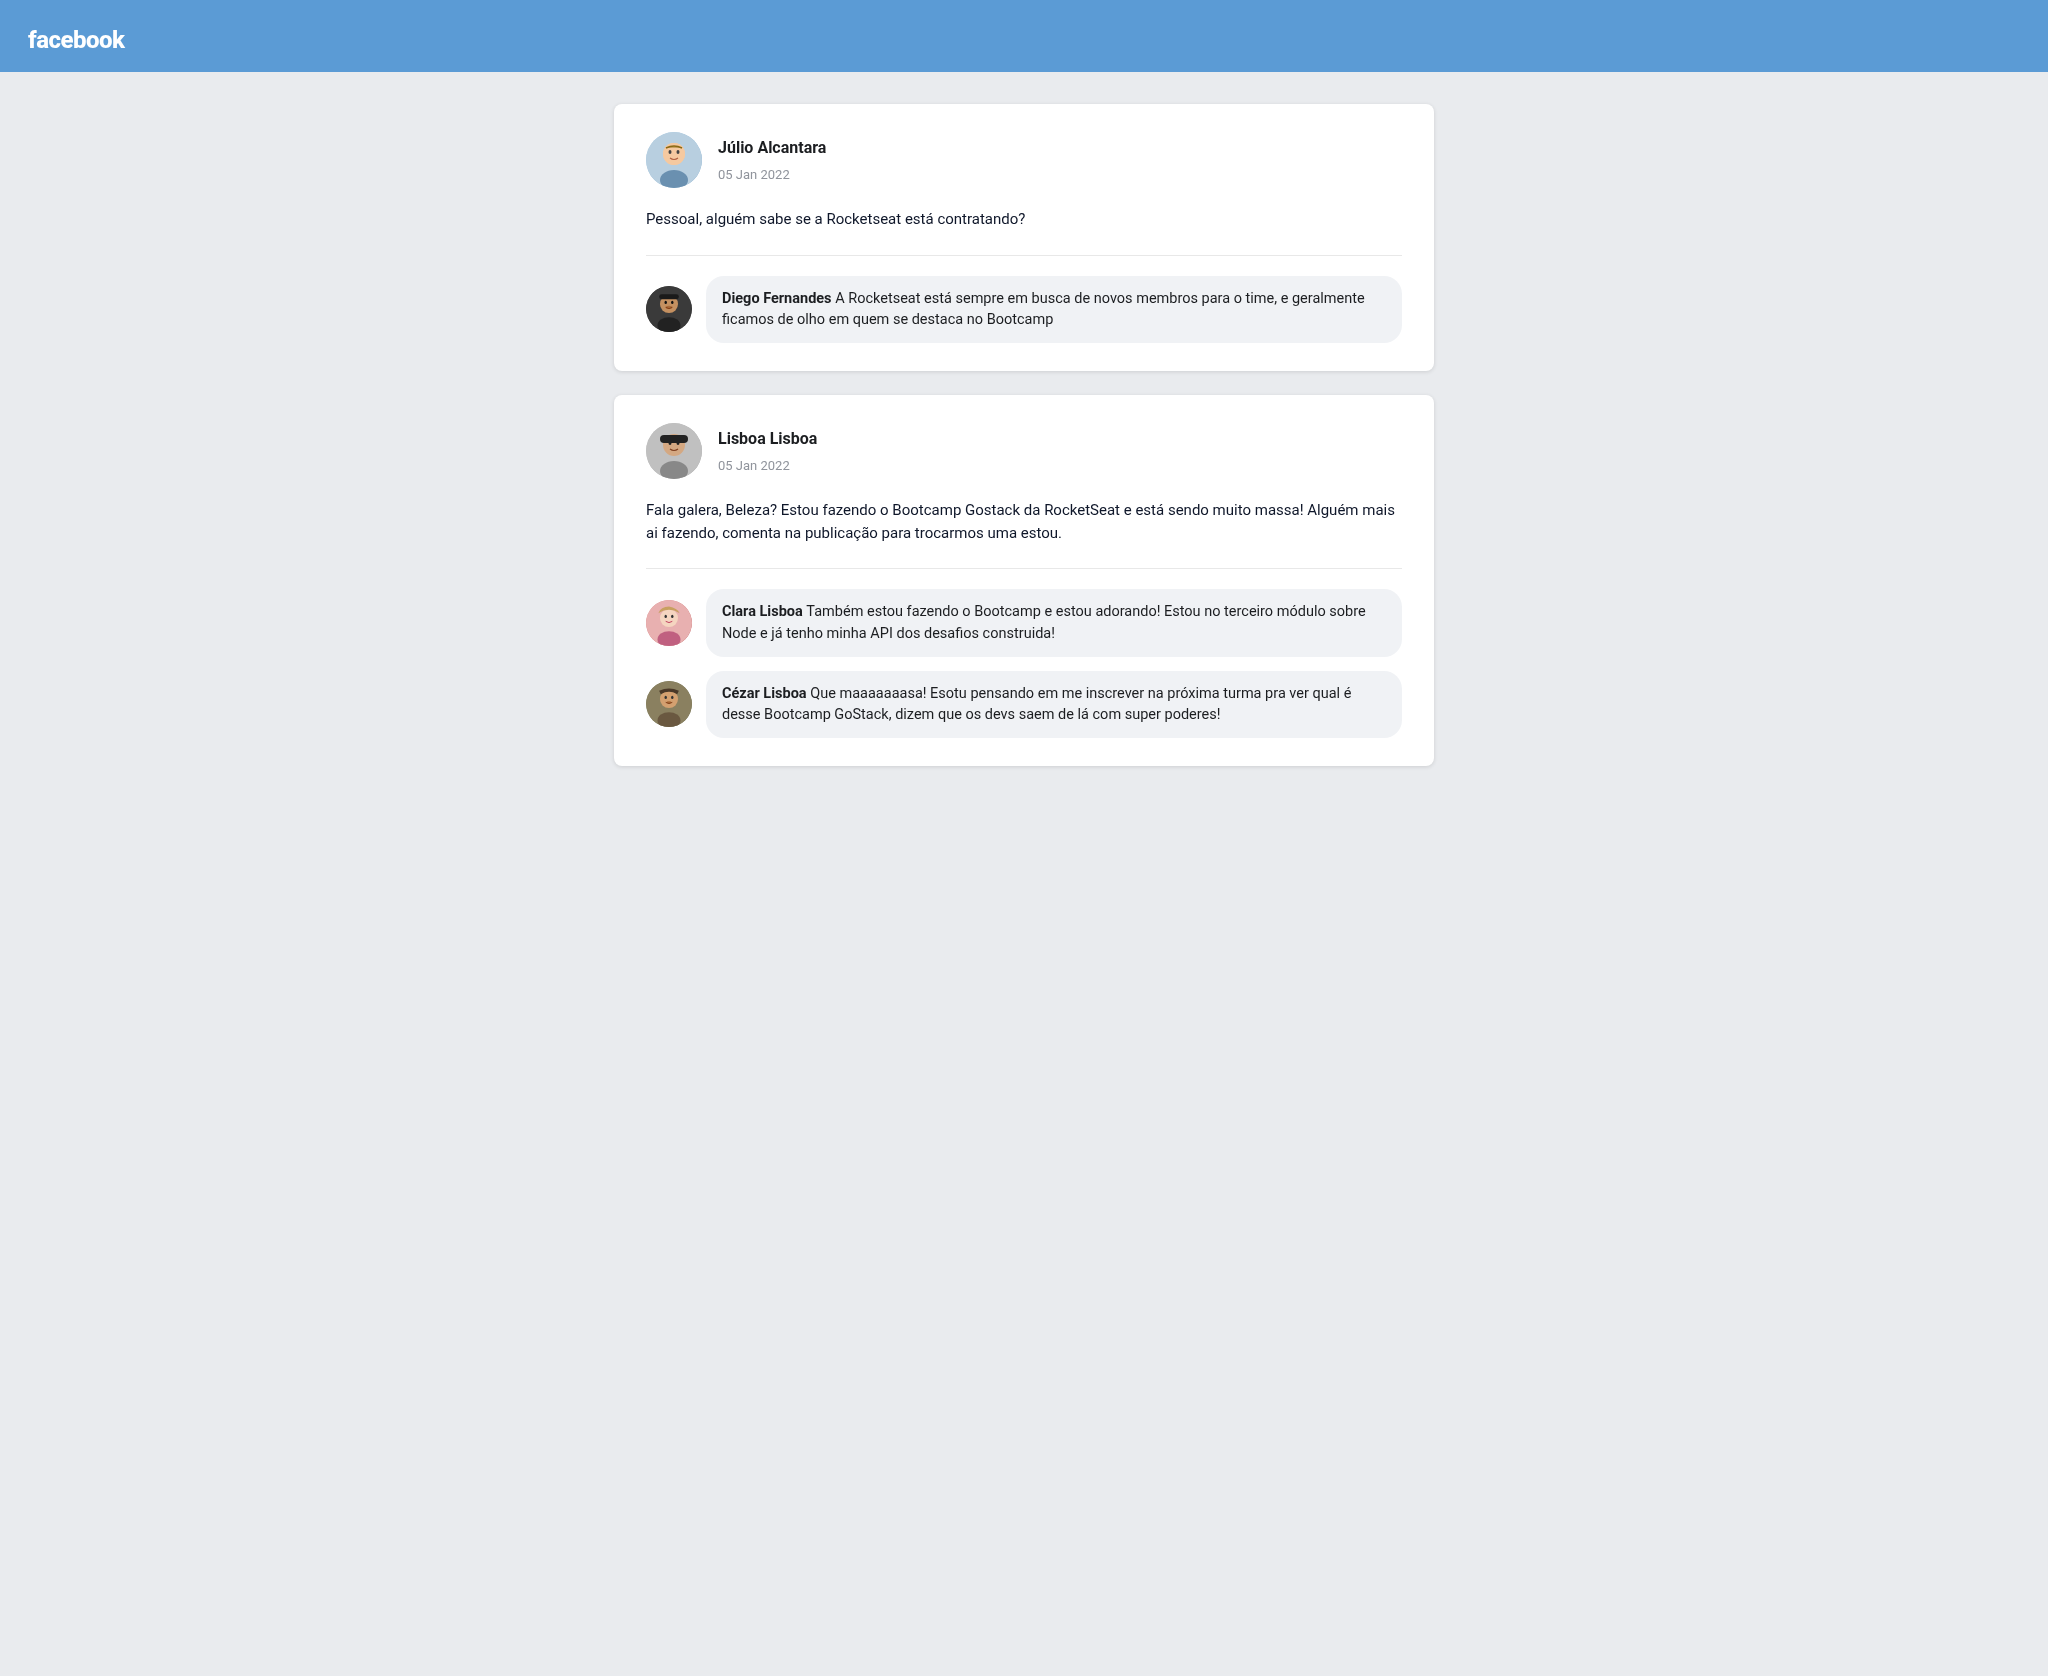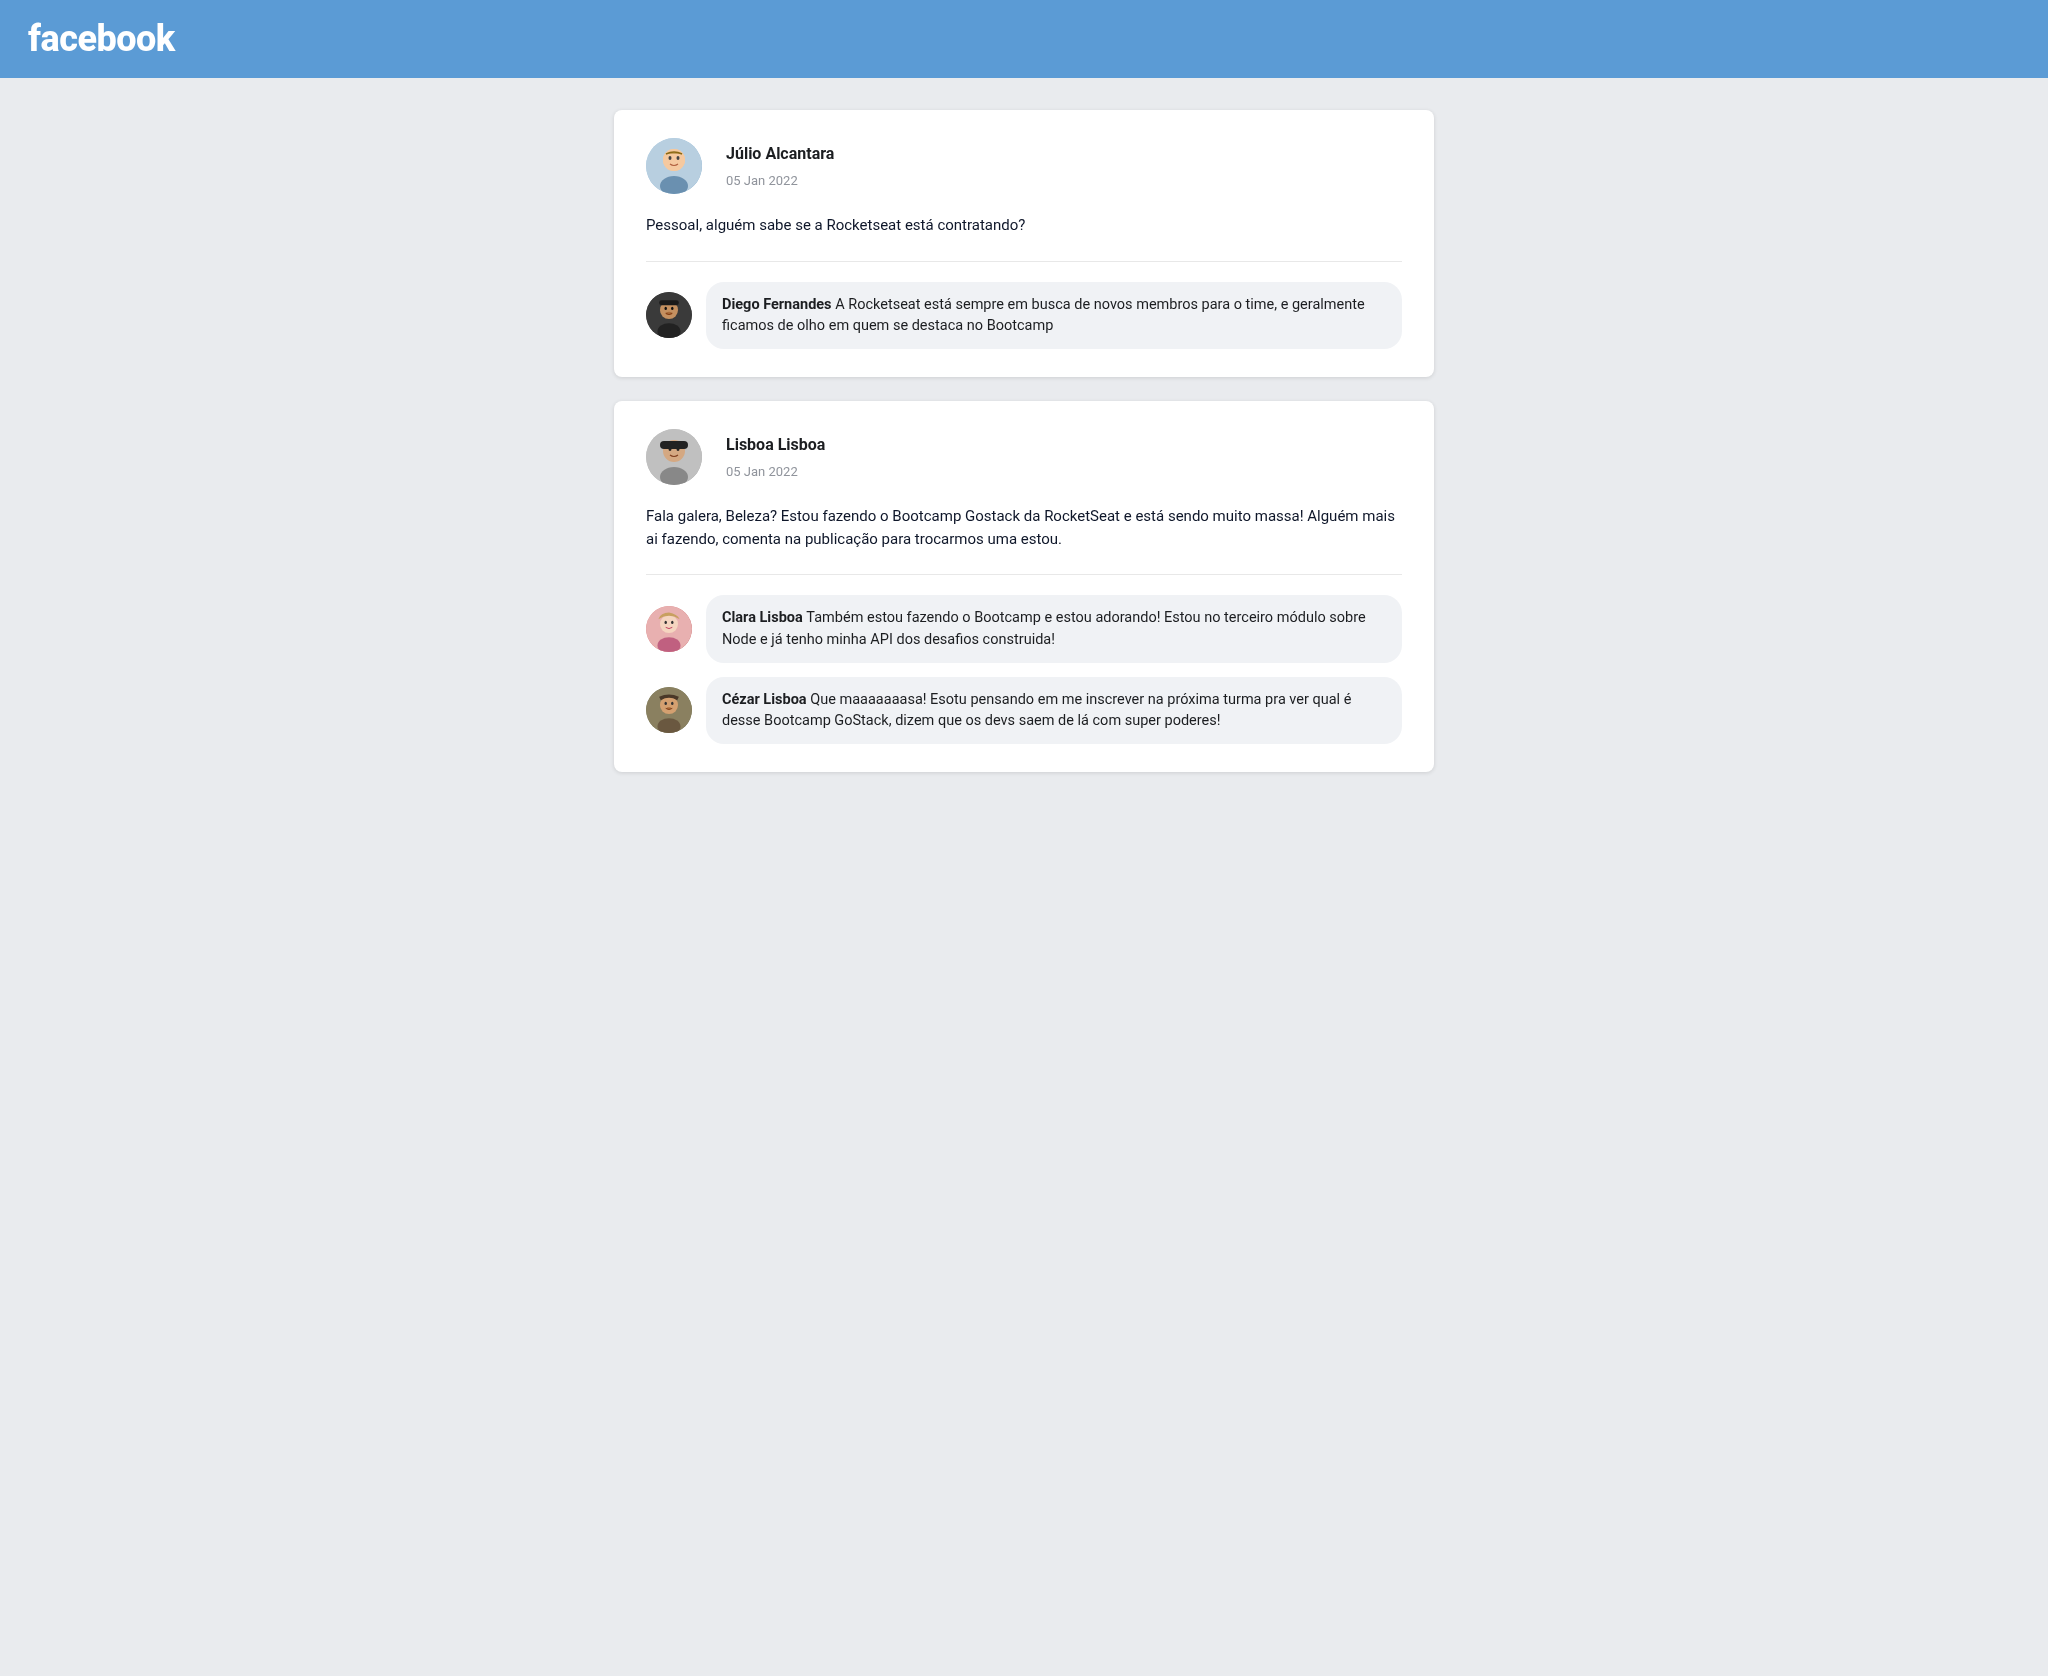--- a/index.html
+++ b/index.html
@@ -12,23 +12,24 @@
 
     .header {
       background-color: #5b9bd5;
       padding: 18px 28px;
       display: flex;
       align-items: center;
     }
 
     .header-logo {
       color: #ffffff;
-      font-size: 36px;
+      font-size: 24px;
       font-weight: 800;
       letter-spacing: -0.5px;
+      margin-top: 8px;
     }
 
     .main-content {
       max-width: 860px;
       margin: 0 auto;
       padding: 32px 20px;
       display: flex;
       flex-direction: column;
       gap: 24px;
     }
@@ -36,21 +37,21 @@
     .post-card {
       background: #ffffff;
       border-radius: 8px;
       box-shadow: 0 1px 4px rgba(0,0,0,0.12);
       padding: 28px 32px;
     }
 
     .post-header {
       display: flex;
       align-items: center;
-      gap: 24px;
+      gap: 16px;
       margin-bottom: 20px;
     }
 
     .avatar {
       width: 56px;
       height: 56px;
       border-radius: 50%;
       overflow: hidden;
       flex-shrink: 0;
       background: #c0c0c0;

